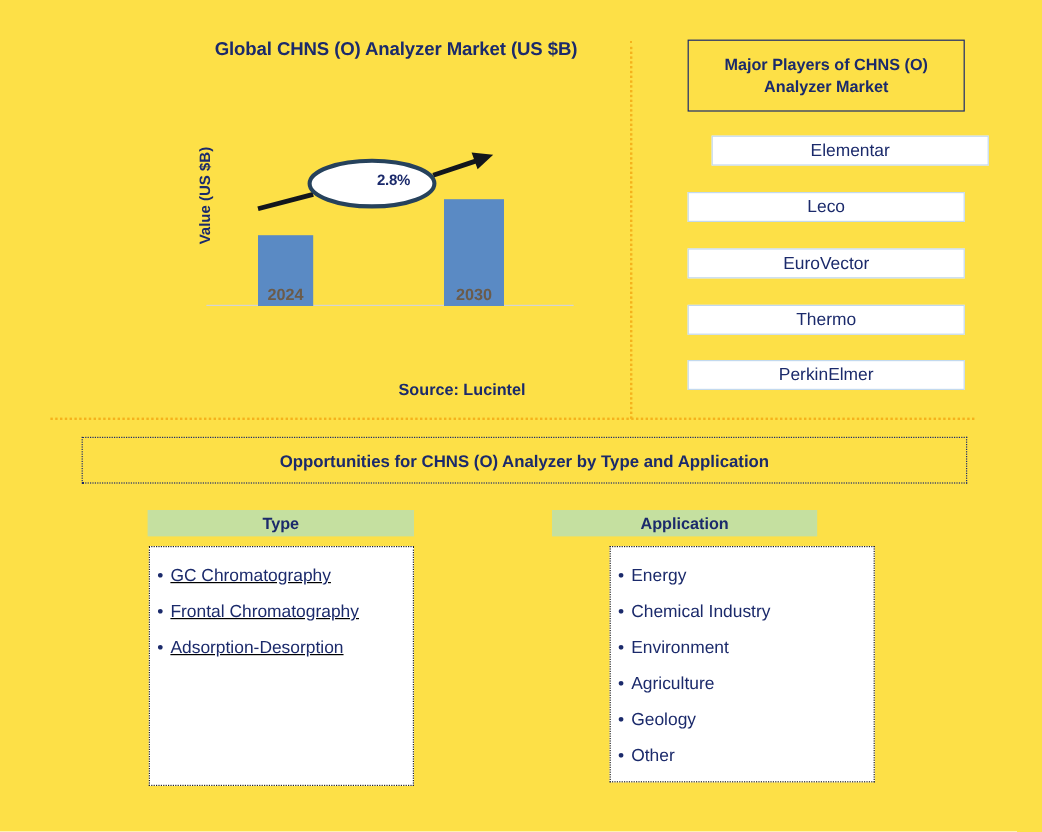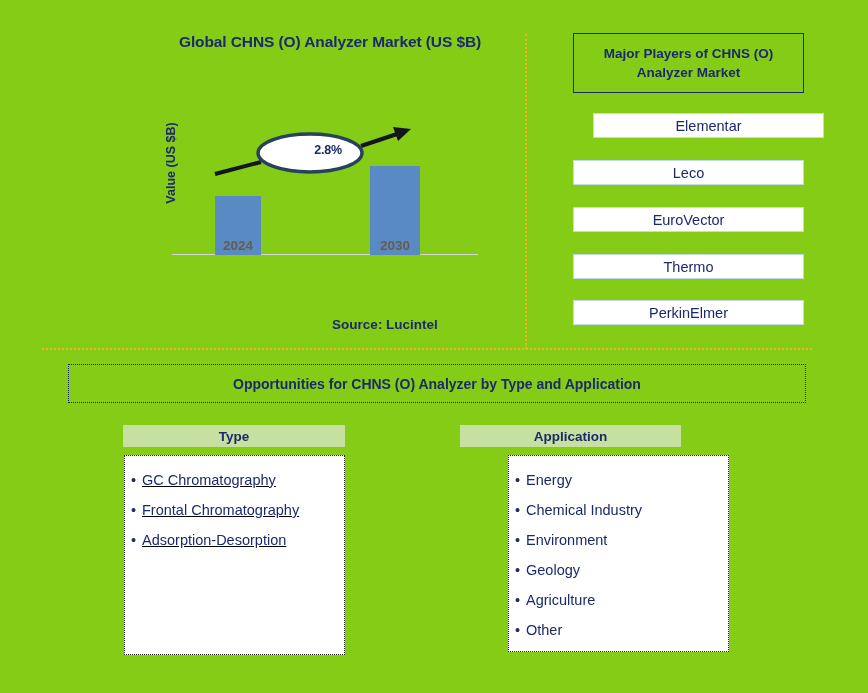--- a/index.html
+++ b/index.html
@@ -9,21 +9,21 @@
     background: #ffffff;
   }
   body {
     font-family: "Liberation Sans", sans-serif;
     -webkit-font-smoothing: antialiased;
   }
   #page {
     position: relative;
     width: 868px;
     height: 693px;
-    background: #84cc16;
+    background: #fde047;
     overflow: hidden;
   }
 
   
   .abs { position: absolute; }
 
   
   #chart-title {
     left: 0px;
     top: 33px;
@@ -301,24 +301,24 @@
       <li>
         <span class="bullet">•</span><span>Energy</span>
       </li>
       <li>
         <span class="bullet">•</span><span>Chemical Industry</span>
       </li>
       <li>
         <span class="bullet">•</span><span>Environment</span>
       </li>
       <li>
+        <span class="bullet">•</span><span>Agriculture</span>
+      </li>
+      <li>
         <span class="bullet">•</span><span>Geology</span>
       </li>
       <li>
-        <span class="bullet">•</span><span>Agriculture</span>
-      </li>
-      <li>
         <span class="bullet">•</span><span>Other</span>
       </li>
     </ul>
   </div>
 
 </div>
 
 </body></html>

